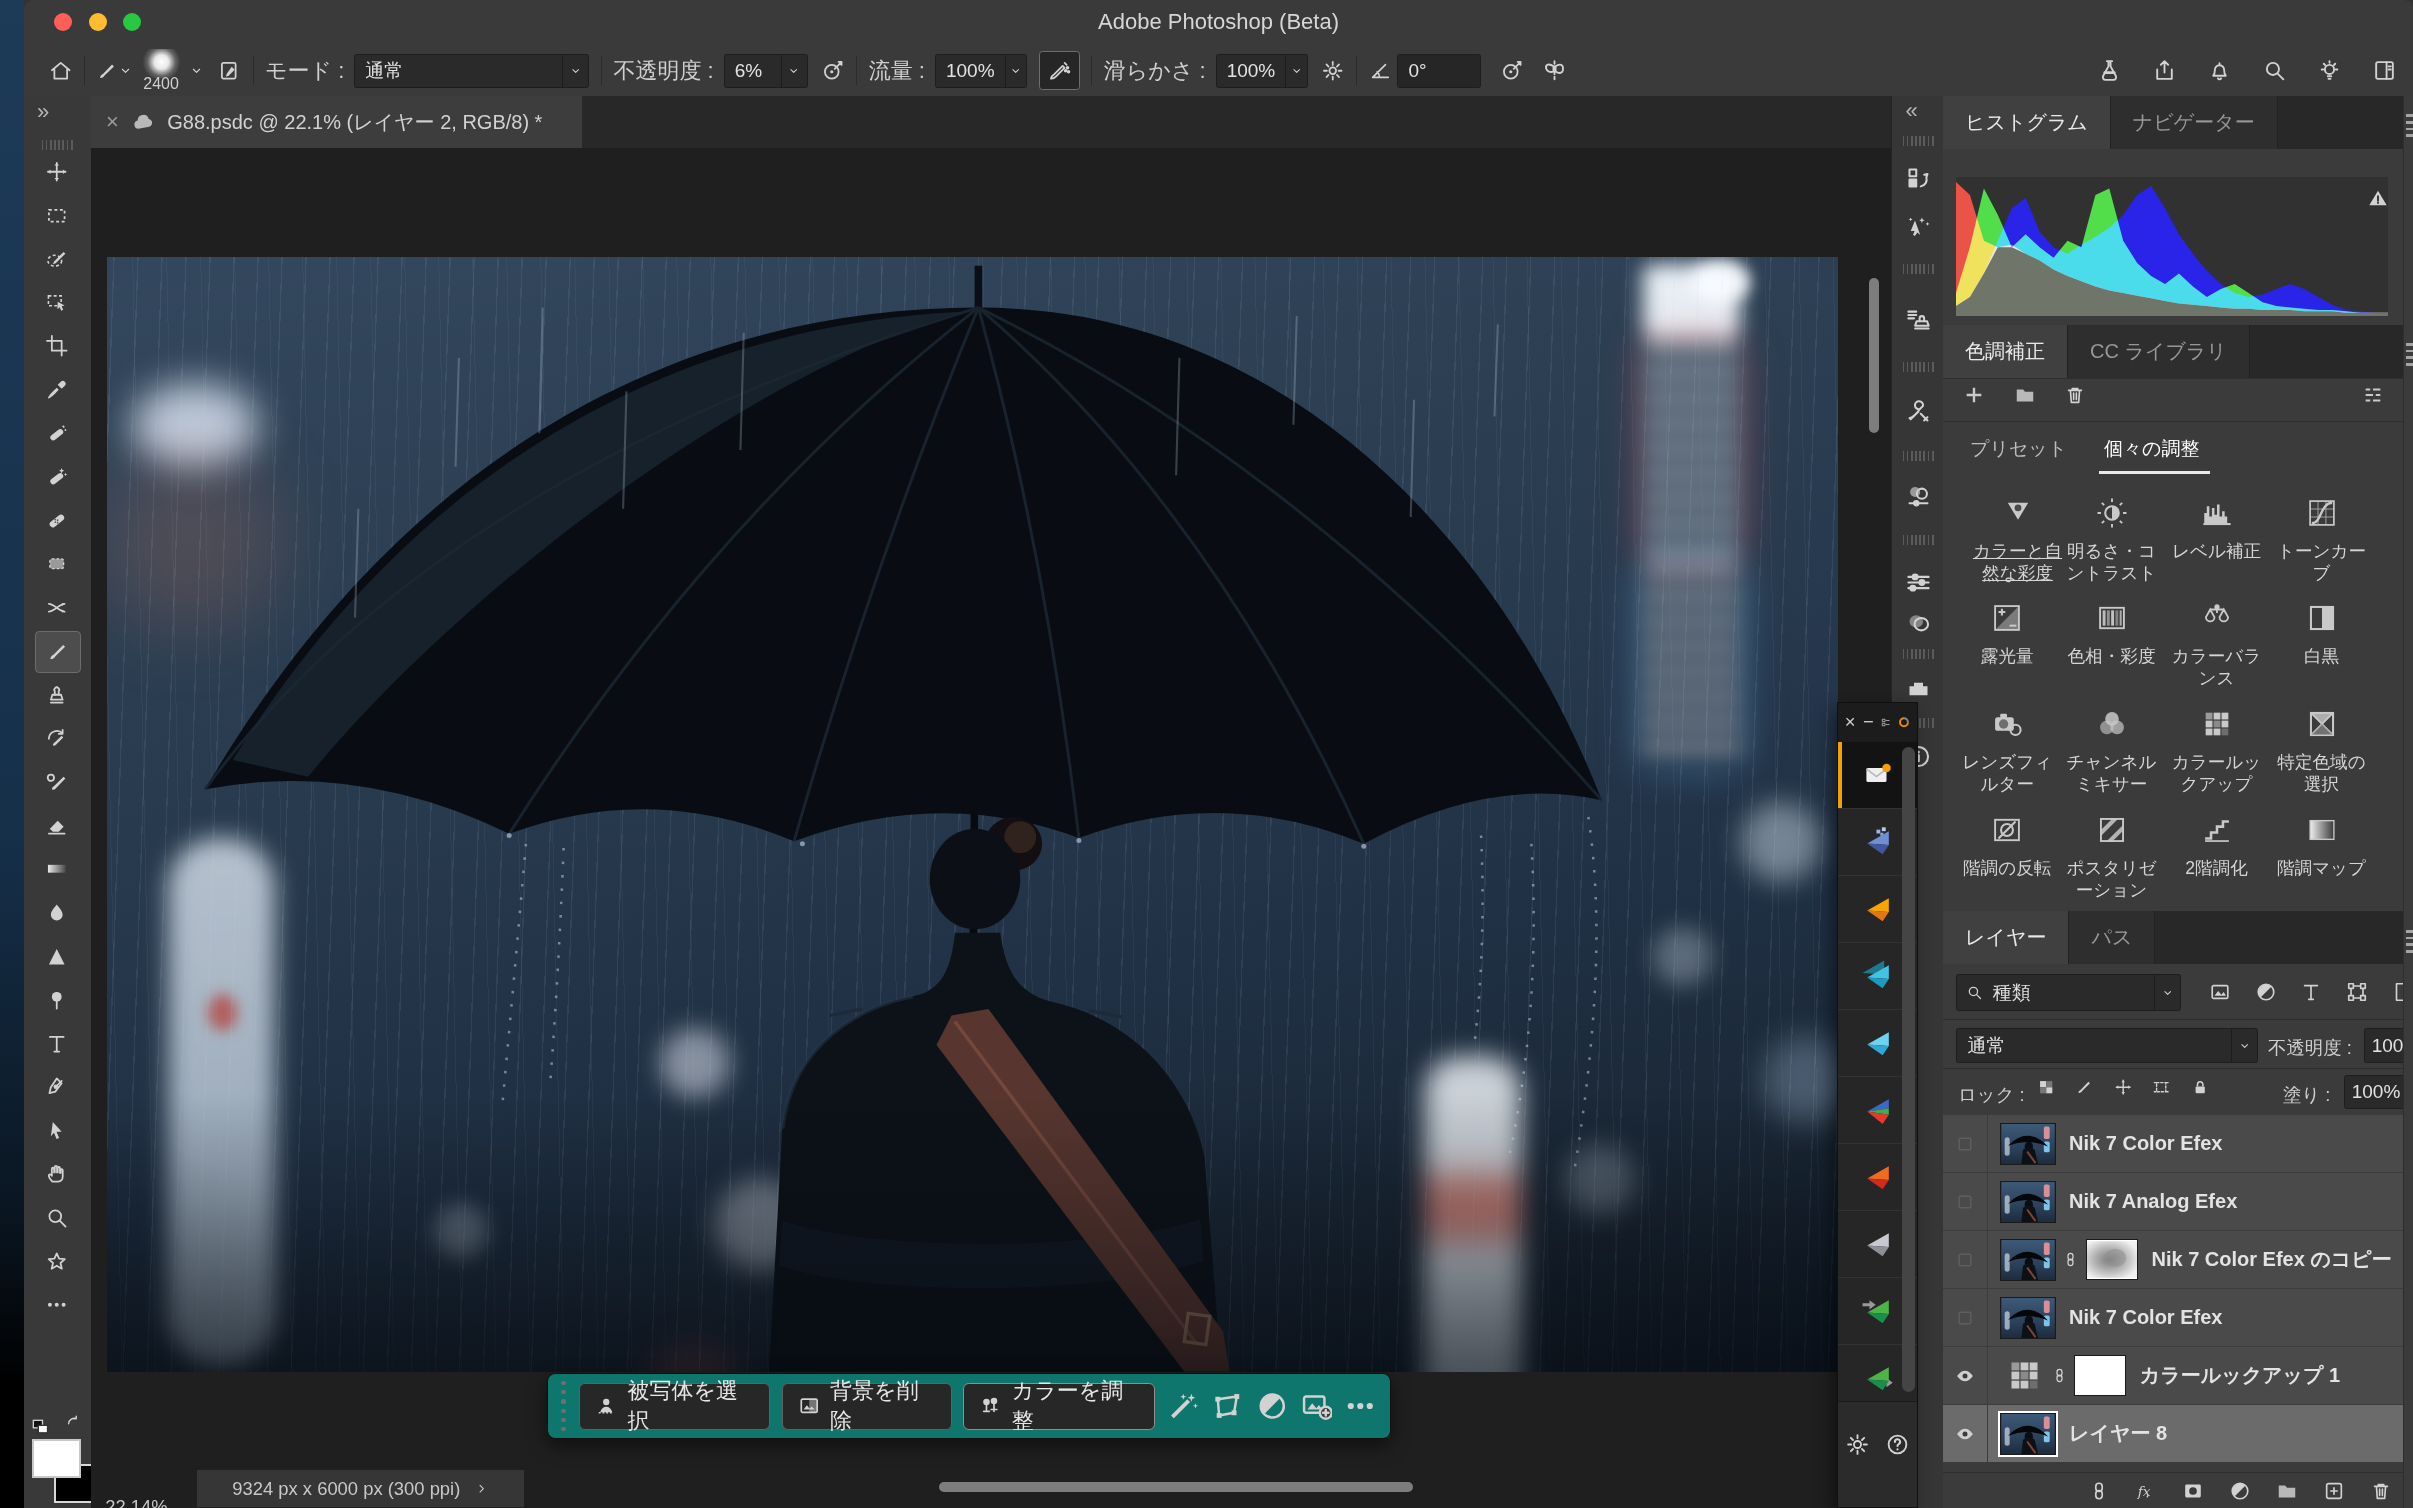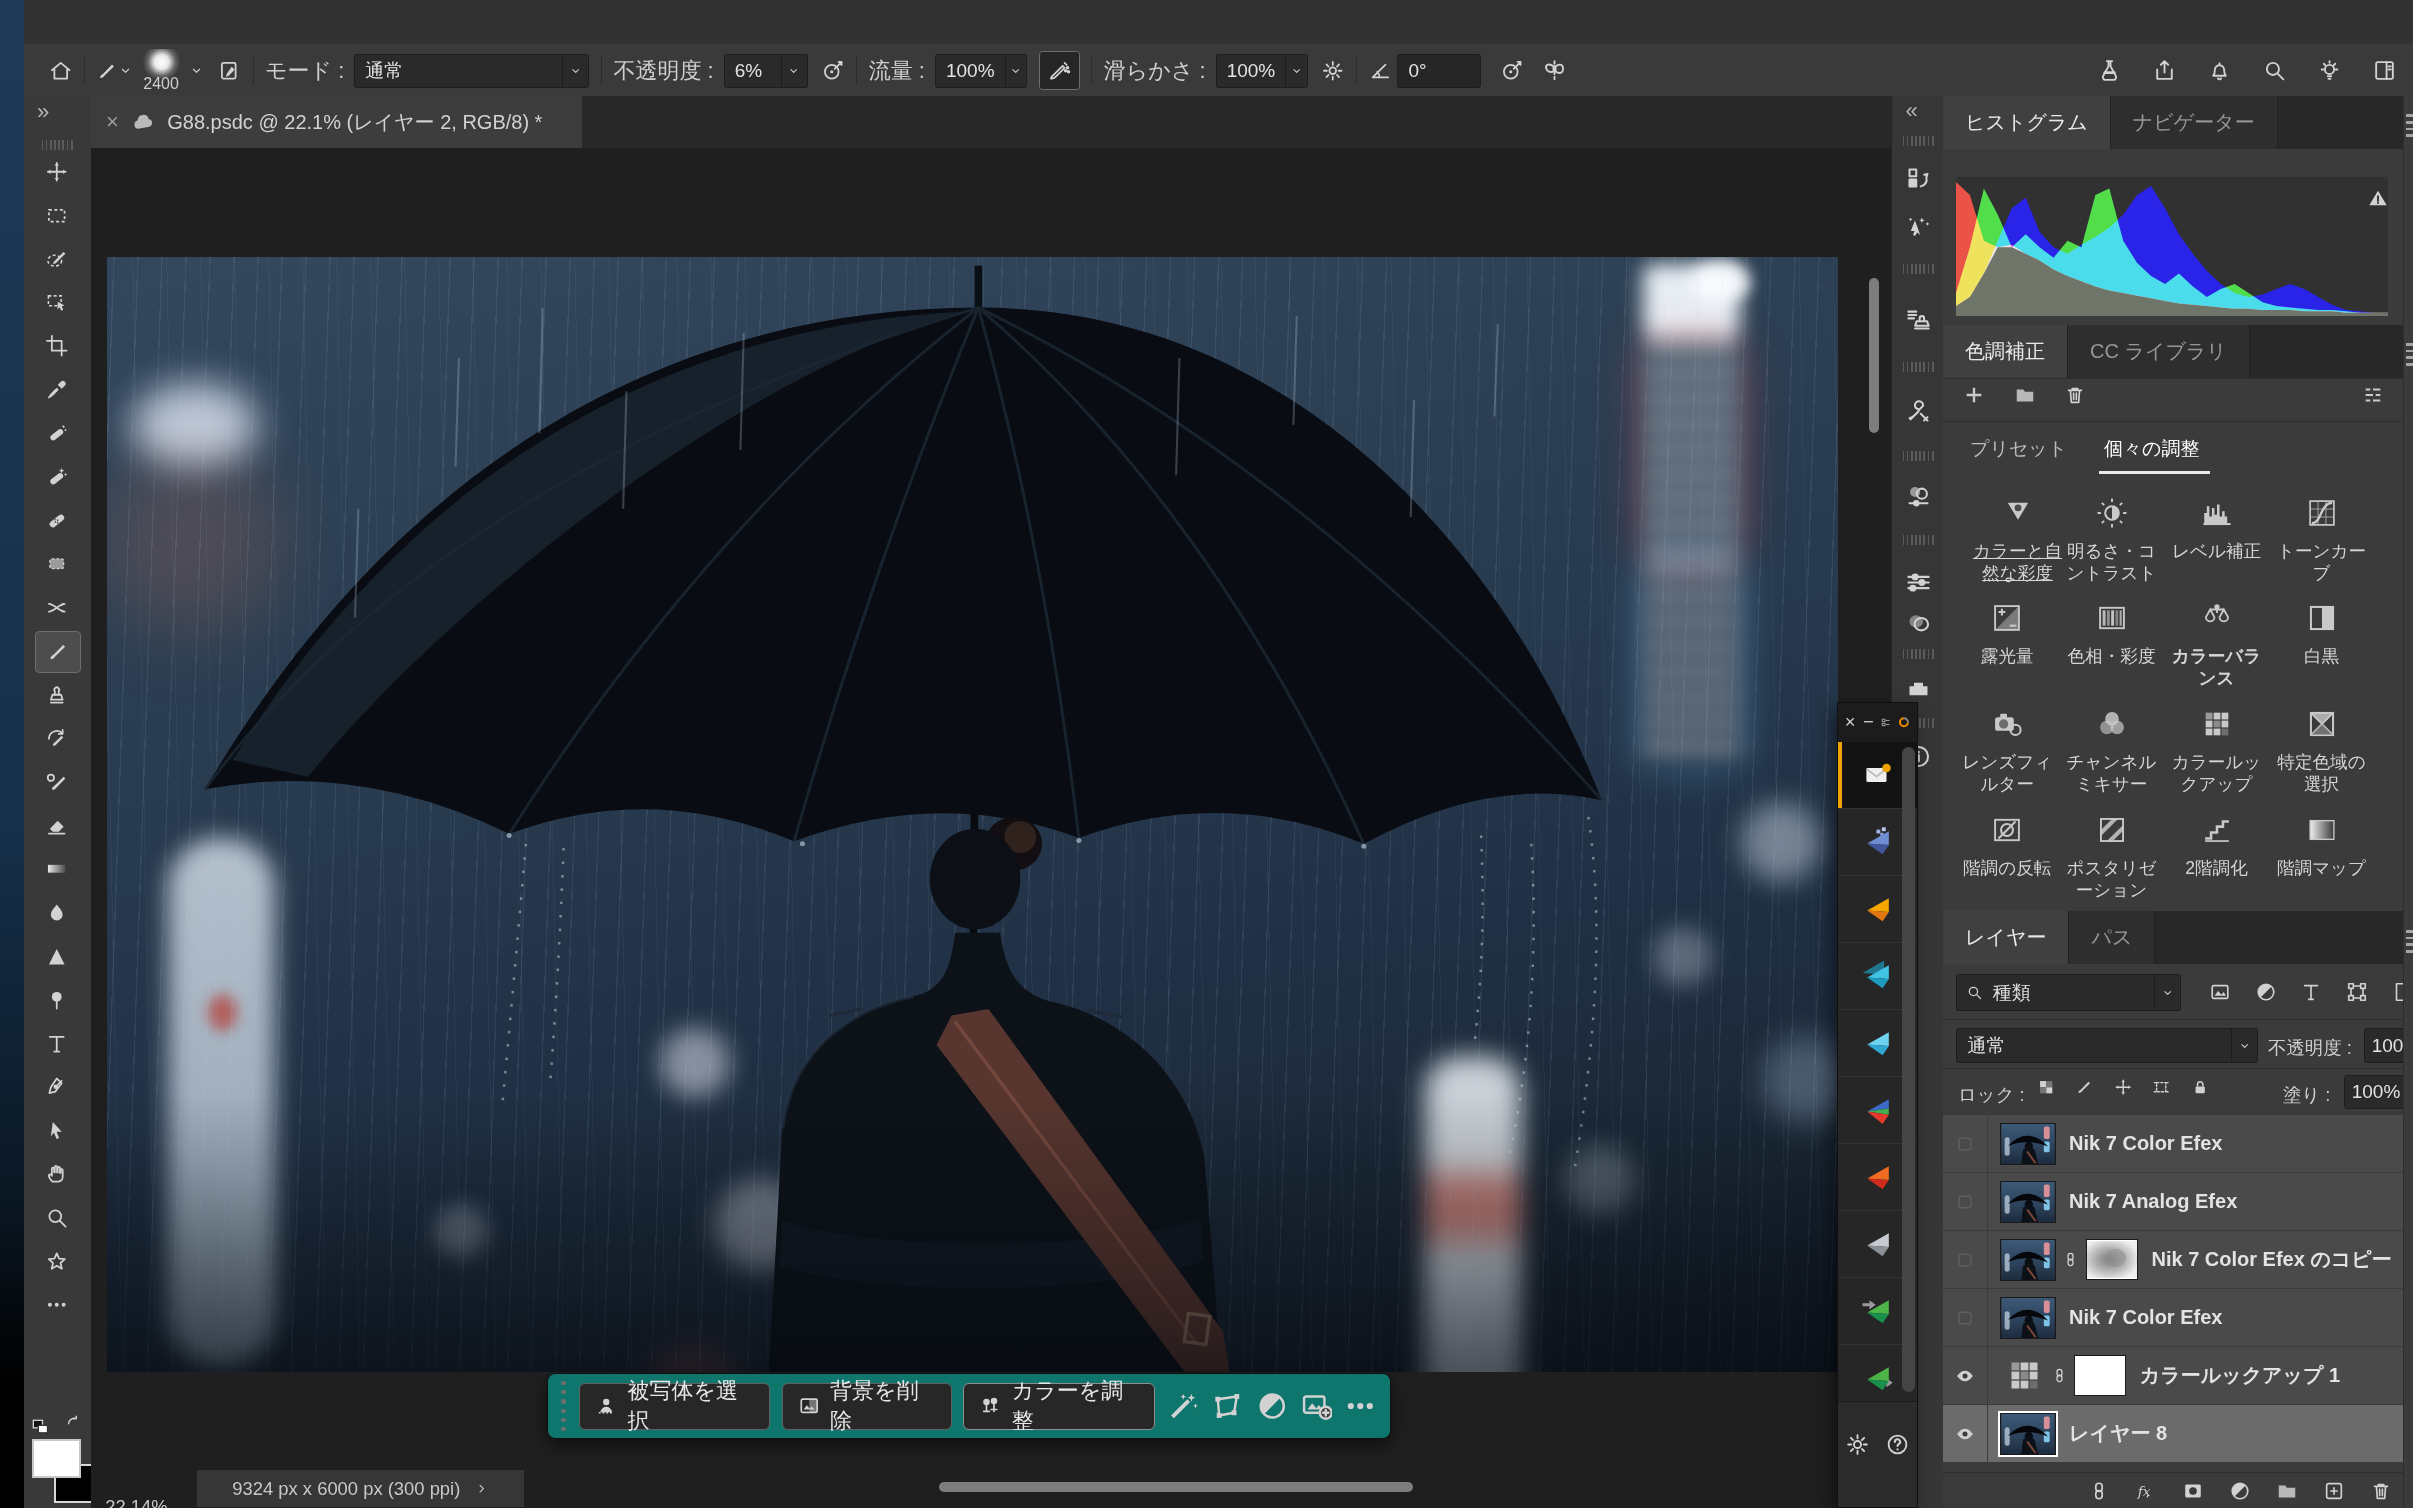--- a/index.html
+++ b/index.html
@@ -94,20 +94,26 @@
   .edge-sliver{left:2403px;top:96px;width:10px;height:1412px;background:#3b3b3b;border-left:0.8px solid #2e2e2e;}
   .chevtxt{color:#b5b5b5;font-size:22px;}
 </style>
 </head>
 <body>
 
 <div class="screen">
 
   <div class="abs" style="left:0;top:0;width:23.5px;height:1508px;background:linear-gradient(180deg,#1d3a57 0%,#16304a 55%,#0a1622 80%,#000 92%);"></div>
 
+  <div class="abs titlebar">
+    <span class="tl" style="left:30px;background:#ff5f57;"></span>
+    <span class="tl" style="left:65px;background:#febc2e;"></span>
+    <span class="tl" style="left:99px;background:#28c840;"></span>
+    <div class="wtitle">Adobe Photoshop (Beta)</div>
+  </div>
 
   <div class="abs optionsbar">
     <span class="icn i28">
         <svg viewBox="0 0 24 24" stroke="#d2d2d2" stroke-width="1.8" fill="none" stroke-linecap="round" stroke-linejoin="round">
           <path d="M3 11.5 12 4l9 7.5M5.5 10.5V20h13v-9.5"></path>
         </svg>
       </span>
     <span class="sep"></span>
     <span class="icn i26">
         <svg viewBox="0 0 24 24">
@@ -949,21 +955,21 @@
               <g fill="#c9c9c9">
                 <rect x="9" y="11" width="3.4" height="18" opacity=".9"></rect>
                 <rect x="14" y="11" width="3.4" height="18" opacity=".6"></rect>
                 <rect x="19" y="11" width="3.4" height="18" opacity=".95"></rect>
                 <rect x="24" y="11" width="3.4" height="18" opacity=".5"></rect>
                 <rect x="29" y="11" width="2.4" height="18" opacity=".8"></rect>
               </g>
             </svg></span>
           <div class="lbl">色相・彩度</div>
         </div>
-        <div class="adjcell" style="left: 221px; top: 505px; font-weight: bold;">
+        <div class="adjcell" style="left: 221px; top: 505px;">
           <span class="icn i40"><svg viewBox="0 0 40 40" fill="none" stroke="#c9c9c9" stroke-width="2.2">
               <path d="M20 8v6M12 10h16"></path>
               <circle cx="20" cy="7" r="2" fill="#c9c9c9"></circle>
               <path d="M12 10l-5 9a5 5 0 0 0 10 0zM28 10l-5 9a5 5 0 0 0 10 0z"></path>
             </svg></span>
           <div class="lbl">カラーバランス</div>
         </div>
         <div class="adjcell" style="left: 326px; top: 505px;">
           <span class="icn i40"><svg viewBox="0 0 40 40">
               <rect x="7" y="7" width="26" height="26" fill="none" stroke="#c9c9c9" stroke-width="2.4"></rect>

